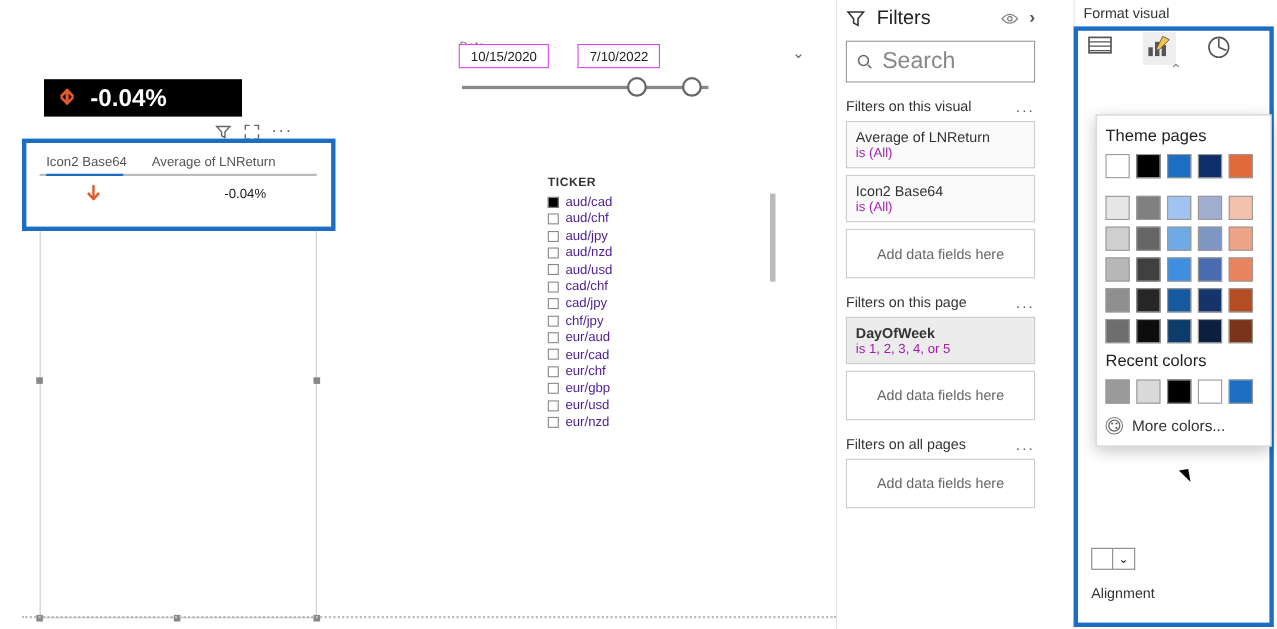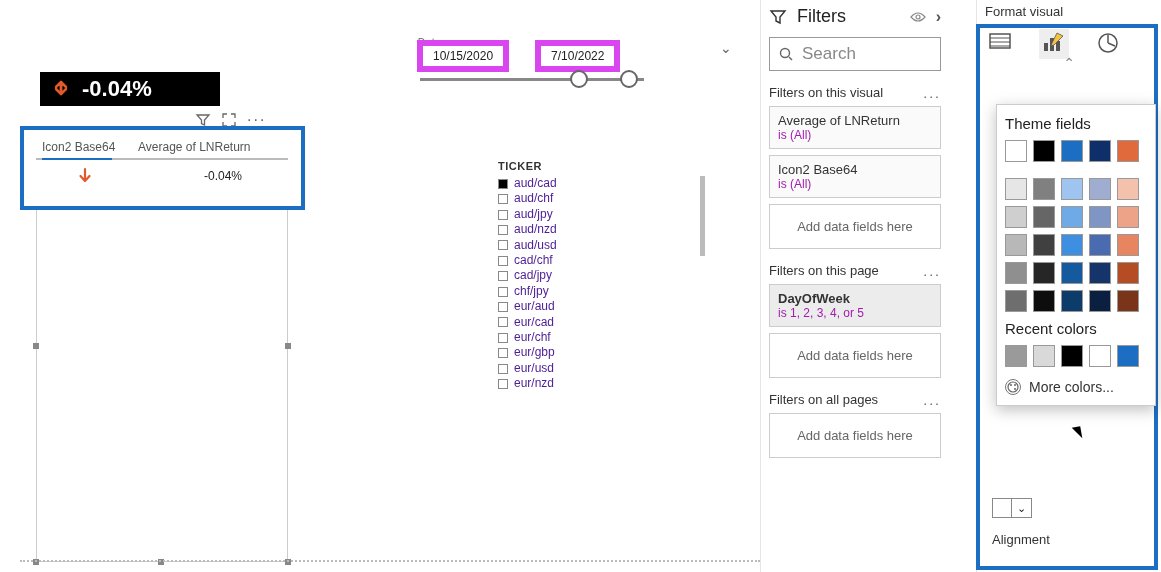--- a/index.html
+++ b/index.html
@@ -21,40 +21,40 @@
   .table-visual .hdr .c2 { flex:1; }
   .table-visual .hdr-underline { height:2px; width:70px; background:#1b6ec2; margin-top:-2px; margin-left:6px;}
   .table-visual .row { display:flex; gap:10px; padding:6px 6px 4px; font-size:12px; align-items:center;}
   .table-visual .row .c1 { width:86px; display:flex; justify-content:center;}
   .table-visual .row .c2 { flex:1; text-align:right; padding-right:40px;}
   .sel-frame { position:absolute; left:36px; top:130px; width:252px; height:432px; border:1px solid #ccc; }
   .handle { position:absolute; width:6px; height:6px; background:#888; }
   
   .date-label { position:absolute; left:417px; top:36px; font-size:11px; color:#666;font-style:italic; }
   .date-boxes { position:absolute; left:417px; top:40px; display:flex; gap:26px; }
-  .date-box { border:6px solid #d946ef; padding:3px 10px; font-size:12px; background:#fff; }
+  .date-box { border:1px solid #d946ef; padding:3px 10px; font-size:12px; background:#fff; }
   .date-chevron { position:absolute; left:720px; top:40px; color:#666; font-size:14px;}
   .slider { position:absolute; left:420px; top:68px; width:224px; height:20px; }
   .slider .track { position:absolute; top:10px; left:0; right:0; height:3px; background:#888; }
   .slider .thumb { position:absolute; top:2px; width:18px; height:18px; border:2px solid #666; border-radius:50%; background:#fff;}
   
   .ticker-title { position:absolute; left:498px; top:160px; font-size:11px; font-weight:600; color:#333; letter-spacing:0.5px;}
   .ticker-list { position:absolute; left:498px; top:176px; width:180px;}
   .ticker-item { display:flex; align-items:center; gap:6px; font-size:12px; color:#4c1d95; line-height:15.4px; }
   .ticker-item .cb { width:10px; height:10px; border:1px solid #888; background:#fff; }
   .ticker-item.checked .cb { background:#000; }
   .ticker-scroll { position:absolute; left:700px; top:176px; width:5px; height:80px; background:#bbb; }
   
   .filters-pane { position:absolute; left:760px; top:0; width:189px; height:572px; border-left:1px solid #e5e5e5; padding:6px 8px 0; }
   .pane-header { display:flex; align-items:center; gap:10px; margin-bottom:10px; }
   .pane-header .title { font-size:18px; font-weight:500; flex:1;}
   .eye { color:#777; font-size:14px;}
   .chev-r { color:#555; font-size:16px; font-weight:bold;}
   .search-box { display:flex; align-items:center; gap:8px; border:1px solid #999; padding:6px 8px; margin-bottom:14px;}
-  .search-box .ph { color:#888; font-size:17px;}
+  .search-box .ph { color:#888; font-size:21px;}
   .section-label { display:flex; justify-content:space-between; align-items:center; font-size:13px; color:#333; margin-bottom:6px; margin-top:4px;}
   .dots { letter-spacing:2px; color:#666; font-size:14px; line-height:8px; }
   .filter-card { border:1px solid #ccc; background:#fafafa; padding:6px 8px; margin-bottom:6px; font-size:13px; }
   .filter-card .line1 { color:#333; }
   .filter-card .line2 { color:#a21caf; font-size:12px;}
   .add-card { border:1px solid #ccc; background:#fff; padding:14px 8px; text-align:center; color:#666; font-size:13px; margin-bottom:14px;}
   
   .viz-pane { position:absolute; left:976px; top:0; width:185px; height:572px; border-left:1px solid #e5e5e5; }
   .viz-header { display:flex; align-items:center; padding:4px 6px 2px; font-size:17px; font-weight:500;}
   .viz-header .exp { margin-left:auto; font-size:15px;}
@@ -296,21 +296,21 @@
           <path d="M12 12 L12 4 M12 12 L19 15" stroke="#555" stroke-width="1.5"></path>
         </svg>
     </div>
   </div>
   <div class="tab-chevron">⌃</div>
 </div>
 
 <div class="blue-frame"></div>
 
 <div class="color-pop">
-  <div class="ptitle">Theme fields</div>
+  <div class="ptitle">Theme pages</div>
   <div class="swatch-grid">
     <div class="swatch-row" id="themeRow1">
         <div class="sw" style="background: rgb(255, 255, 255);"></div>
         <div class="sw" style="background: rgb(0, 0, 0);"></div>
         <div class="sw" style="background: rgb(27, 110, 194);"></div>
         <div class="sw" style="background: rgb(15, 47, 107);"></div>
         <div class="sw" style="background: rgb(224, 106, 59);"></div>
       </div>
     <div style="height:4px;"></div>
     <div class="swatch-row" id="shadeRow0">

